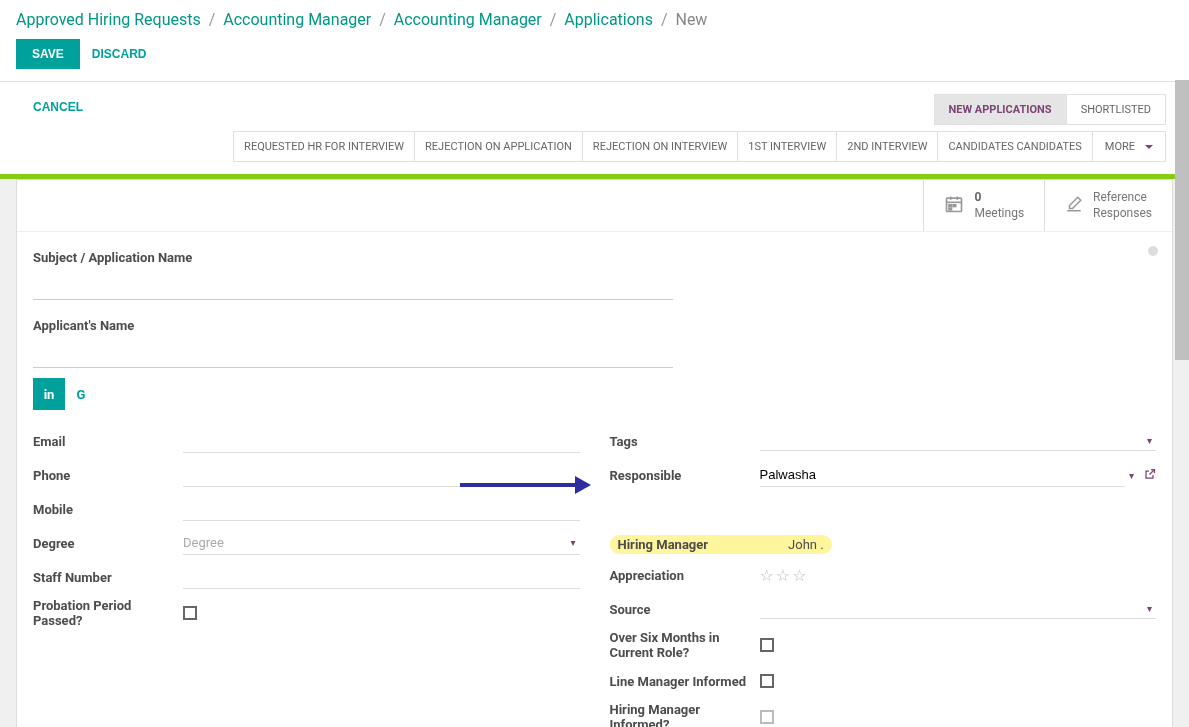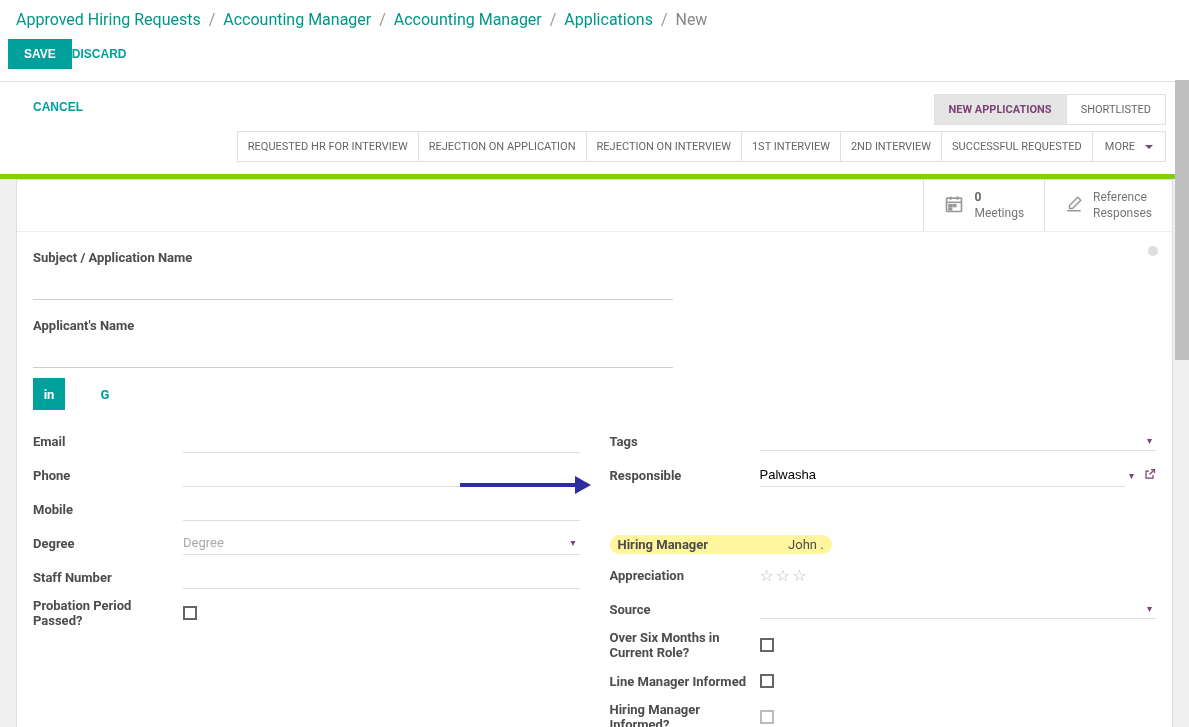--- a/index.html
+++ b/index.html
@@ -1,21 +1,21 @@
 <!DOCTYPE html>
 <html><head>
 <meta charset="utf-8">
 <style>
 * { box-sizing: border-box; margin: 0; padding: 0; }
 body { font-family: -apple-system, BlinkMacSystemFont, "Segoe UI", Roboto, Arial, sans-serif; font-size: 13px; color: #4c4c4c; background: #fff; }
 .breadcrumb { padding: 10px 16px; font-size: 16px; color: #666; }
 .breadcrumb a { color: #009688; text-decoration: none; }
 .breadcrumb .sep { color: #999; margin: 0 4px; }
 .breadcrumb .current { color: #888; }
-.toolbar { padding: 0 16px 12px 8px; display: flex; align-items: center; }
+.toolbar { padding: 0 16px 12px 16px; display: flex; gap: 12px; align-items: center; }
 .btn-save { background: #00a09d; color: #fff; border: none; padding: 8px 16px; font-weight: bold; font-size: 12px; cursor: pointer; }
 .btn-discard { background: none; border: none; color: #00a09d; font-weight: bold; font-size: 12px; cursor: pointer; }
 .divider { height: 1px; background: #e0e0e0; }
 .statusbar-wrap { background: #fff; display: flex; justify-content: space-between; align-items: flex-start; padding: 12px 23px; border-bottom: 5px solid #84cc16; position: relative; }
 .cancel-btn { color: #00a09d; font-weight: bold; font-size: 12px; background: none; border: none; cursor: pointer; padding: 6px 10px; }
 .stage-rows { display: flex; flex-direction: column; align-items: flex-end; gap: 6px; }
 .stage-row { display: flex; align-items: center; }
 .stage { font-size: 11px; color: #666; padding: 8px 14px; background: #fff; border: 1px solid #e0e0e0; cursor: pointer; position: relative; margin-left: -1px; }
 .stage.active { background: #e5e5e5; color: #7c4373; font-weight: bold; }
 .stage.tight { padding: 8px 10px; }
@@ -26,21 +26,21 @@
 .stat-buttons { display: flex; justify-content: flex-end; border-bottom: 1px solid #eee; }
 .stat-btn { display: flex; align-items: center; gap: 10px; padding: 10px 20px; border-left: 1px solid #ddd; cursor: pointer; }
 .stat-icon { color: #999; font-size: 18px; }
 .stat-text { display: flex; flex-direction: column; font-size: 12px; color: #777; line-height:1.3; }
 .stat-num { font-weight: bold; color: #666; }
 .form-body { padding: 18px 16px; position: relative; }
 .corner-dot { position: absolute; top: 14px; right: 14px; width: 10px; height: 10px; border-radius: 50%; background: #ddd; }
 .field-label-lg { font-size: 13px; font-weight: bold; color: #4c4c4c; margin-bottom: 4px; }
 .big-input { width: 640px; border: none; border-bottom: 1px solid #ccc; font-size: 16px; padding: 6px 0; outline: none; background: transparent; }
 .section-gap { height: 18px; }
-.social-row { display: flex; gap: 24px; margin: 10px 0 18px 0; }
+.social-row { display: flex; gap: 0; margin: 10px 0 18px 0; }
 .social-btn { width: 32px; height: 32px; display: flex; align-items: center; justify-content: center; cursor: pointer; font-weight: bold; font-size: 13px; }
 .social-in { background: #00a09d; color: #fff; }
 .social-g { background: #fff; color: #00a09d; }
 .cols { display: flex; gap: 30px; }
 .col { flex: 1; position: relative; }
 .frow { display: flex; align-items: center; margin-bottom: 8px; min-height: 26px; }
 .flabel { width: 150px; font-size: 13px; font-weight: bold; color: #4c4c4c; }
 .fval { flex: 1; }
 .finput { width: 100%; border: none; border-bottom: 1px solid #ddd; padding: 4px 0; font-size: 13px; outline: none; background: transparent; }
 .fselect { width: 100%; border: none; border-bottom: 1px solid #ddd; padding: 4px 0; font-size: 13px; color: #aaa; background: transparent; display:flex; justify-content:space-between; align-items:center; cursor:pointer;}
@@ -85,21 +85,21 @@
     <div class="stage-row">
       <div class="stage active">NEW APPLICATIONS</div>
       <div class="stage">SHORTLISTED</div>
     </div>
     <div class="stage-row">
       <div class="stage tight">REQUESTED HR FOR INTERVIEW</div>
       <div class="stage tight">REJECTION ON APPLICATION</div>
       <div class="stage tight">REJECTION ON INTERVIEW</div>
       <div class="stage tight">1ST INTERVIEW</div>
       <div class="stage tight">2ND INTERVIEW</div>
-      <div class="stage tight">SUCCESSFUL REQUESTED</div>
+      <div class="stage tight">CANDIDATES CANDIDATES</div>
       <div class="more-stage">
         <span>MORE</span>
         <span class="caret-down"></span>
       </div>
     </div>
   </div>
 </div>
 
 <div class="content-wrap">
   <div class="sheet">

